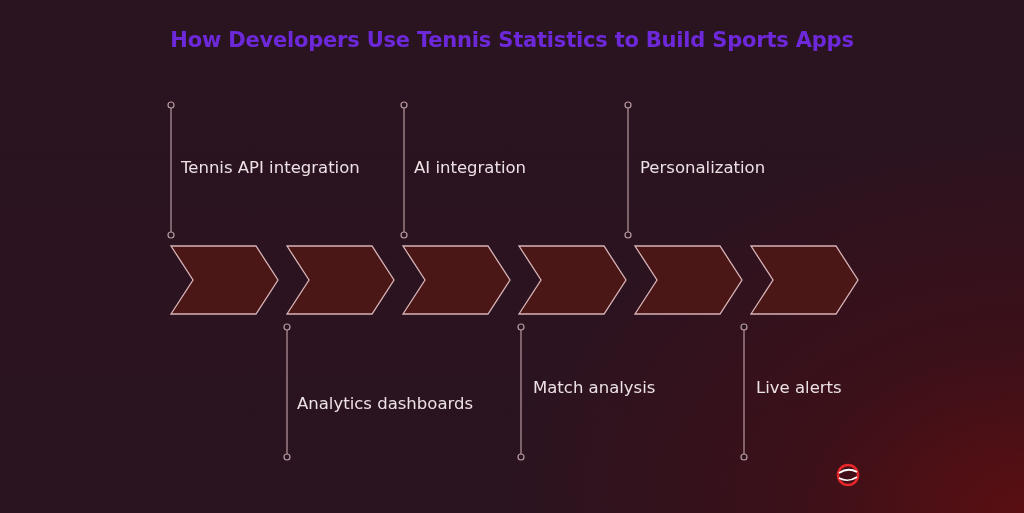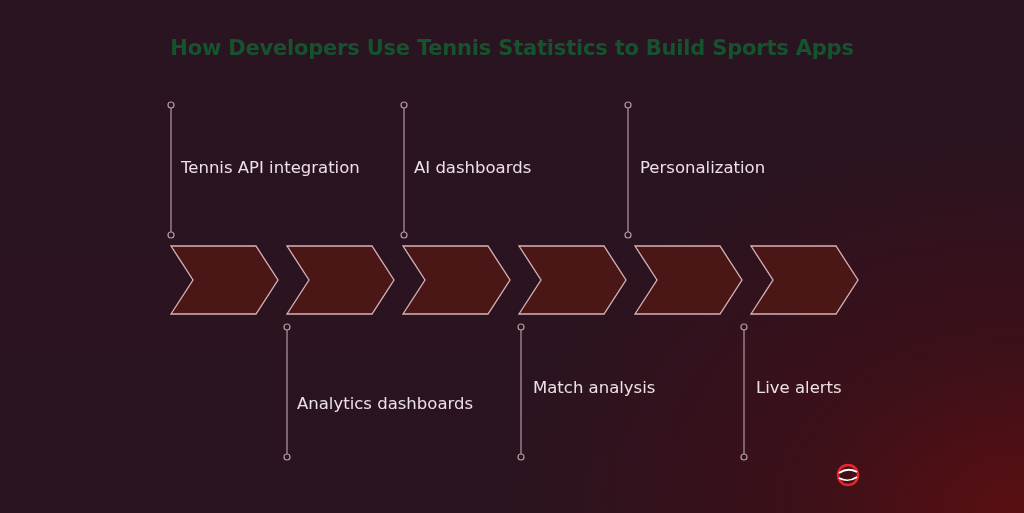--- a/index.html
+++ b/index.html
@@ -1,19 +1,19 @@
 <!DOCTYPE html>
 <html><head>
 <meta charset="utf-8">
 <style>
   html,body{margin:0;padding:0;}
   body{width:1024px;height:513px;overflow:hidden;position:relative;
     background: radial-gradient(ellipse 520px 380px at 1024px 513px, #5a0f12 0%, rgba(70,14,20,0.6) 45%, rgba(40,18,30,0) 100%), linear-gradient(180deg,#2a1420 0%,#2b1320 60%,#2a1420 100%);
     font-family:"DejaVu Sans","Liberation Sans",sans-serif;color:#f1e6ea;}
-  .title{position:absolute;top:36px;left:0;width:1024px;text-align:center;font-size:21px;font-weight:bold;color:#14532d;letter-spacing:-0.2px;}
+  .title{position:absolute;top:28px;left:0;width:1024px;text-align:center;font-size:21px;font-weight:bold;color:#6d28d9;letter-spacing:-0.2px;}
   .diagram{position:absolute;left:0;top:0;width:1024px;height:513px;}
   .label{position:absolute;font-size:16.5px;color:#ece1e5;white-space:nowrap;}
   .logo{position:absolute;left:836px;top:463px;display:flex;align-items:center;gap:3px;}
   .logo-text{font-size:19px;font-weight:bold;letter-spacing:0.5px;}
   .logo-sport{color:#ffffff;}
   .logo-bex{color:#e5262b;}
 </style>
 </head>
 <body>
 
@@ -49,21 +49,21 @@
     <line x1="521" y1="330" x2="521" y2="454"></line>
     <circle cx="521" cy="327" r="3"></circle>
     <circle cx="521" cy="457" r="3"></circle>
     <line x1="744" y1="330" x2="744" y2="454"></line>
     <circle cx="744" cy="327" r="3"></circle>
     <circle cx="744" cy="457" r="3"></circle>
   </g>
 </svg>
 
 <div class="label" style="left:181px;top:158px;">Tennis API integration</div>
-<div class="label" style="left:414px;top:158px;">AI dashboards</div>
+<div class="label" style="left:414px;top:158px;">AI integration</div>
 <div class="label" style="left:640px;top:158px;">Personalization</div>
 <div class="label" style="left:297px;top:394px;">Analytics dashboards</div>
 <div class="label" style="left:533px;top:378px;">Match analysis</div>
 <div class="label" style="left:756px;top:378px;text-align:center;">Live alerts</div>
 
 <div class="logo">
   <svg width="24" height="24" viewBox="0 0 24 24">
     <circle cx="12" cy="12" r="10" fill="none" stroke="#e5262b" stroke-width="2.5"></circle>
     <path d="M3 10 Q12 4 21 9" stroke="#ffffff" stroke-width="2" fill="none"></path>
     <path d="M3 15 Q12 20 21 14" stroke="#ffffff" stroke-width="1.6" fill="none"></path>

